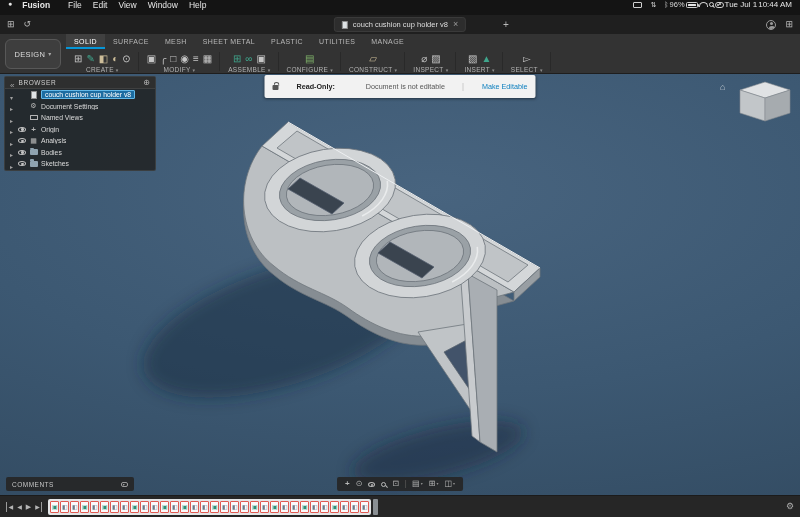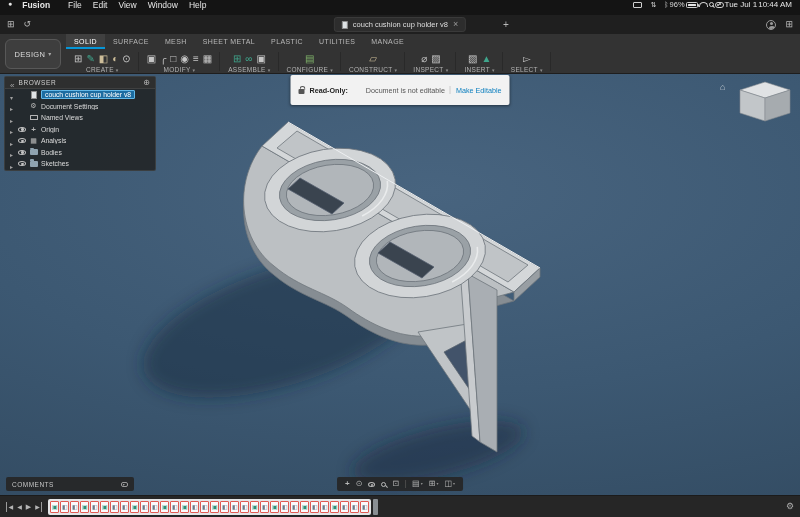--- a/index.html
+++ b/index.html
@@ -115,22 +115,22 @@
   .ico-gear::before{content:"⚙";font-size:7px;color:#b5b5b5;}
   .ico-views{width:8px;height:5px;border:1px solid #b5b5b5;border-radius:.5px;}
   .ico-origin::before{content:"+";font-size:8px;font-weight:bold;color:#b5b5b5;}
   .ico-analysis::before{content:"▦";font-size:7px;color:#b5b5b5;}
   .ico-folder{width:8px;height:6px;background:#8fa3b0;border-radius:1px;position:relative;}
   .ico-folder::before{content:"";position:absolute;left:0;top:-1.5px;width:4px;height:1.5px;background:#8fa3b0;border-radius:1px 1px 0 0;}
   .b-label{font-size:6.8px;color:#dcdcdc;white-space:nowrap;overflow:hidden;}
   .b-label.sel{background:#1c6ca1;border:1px solid #62b8e8;color:#fff;padding:0 3px;border-radius:1px;}
 
   
-  .banner{position:absolute;left:50%;top:1px;transform:translateX(-50%);height:30px;background:#f2f2f2;
-          border-radius:2px;display:flex;align-items:center;gap:5px;padding:0 8px;font-size:7.2px;
+  .banner{position:absolute;left:50%;top:1px;transform:translateX(-50%);height:23px;background:#f2f2f2;
+          border-radius:2px;display:flex;align-items:center;gap:18px;padding:0 8px;font-size:7.2px;
           box-shadow:0 1px 3px rgba(0,0,0,.45);z-index:6;white-space:nowrap;}
   .lock{width:6px;height:5px;background:#555;border-radius:1px;position:relative;margin-top:2px;}
   .lock::before{content:"";position:absolute;left:1px;top:-3px;width:4px;height:3px;border:1px solid #555;
                 border-bottom:none;border-radius:3px 3px 0 0;}
   .b-badge{font-weight:bold;color:#222;}
   .b-msg{color:#555;padding-left:13px;}
   .b-div{width:1px;height:8px;background:#ccc;}
   .b-link{color:#0a7ebe;}
 
   

